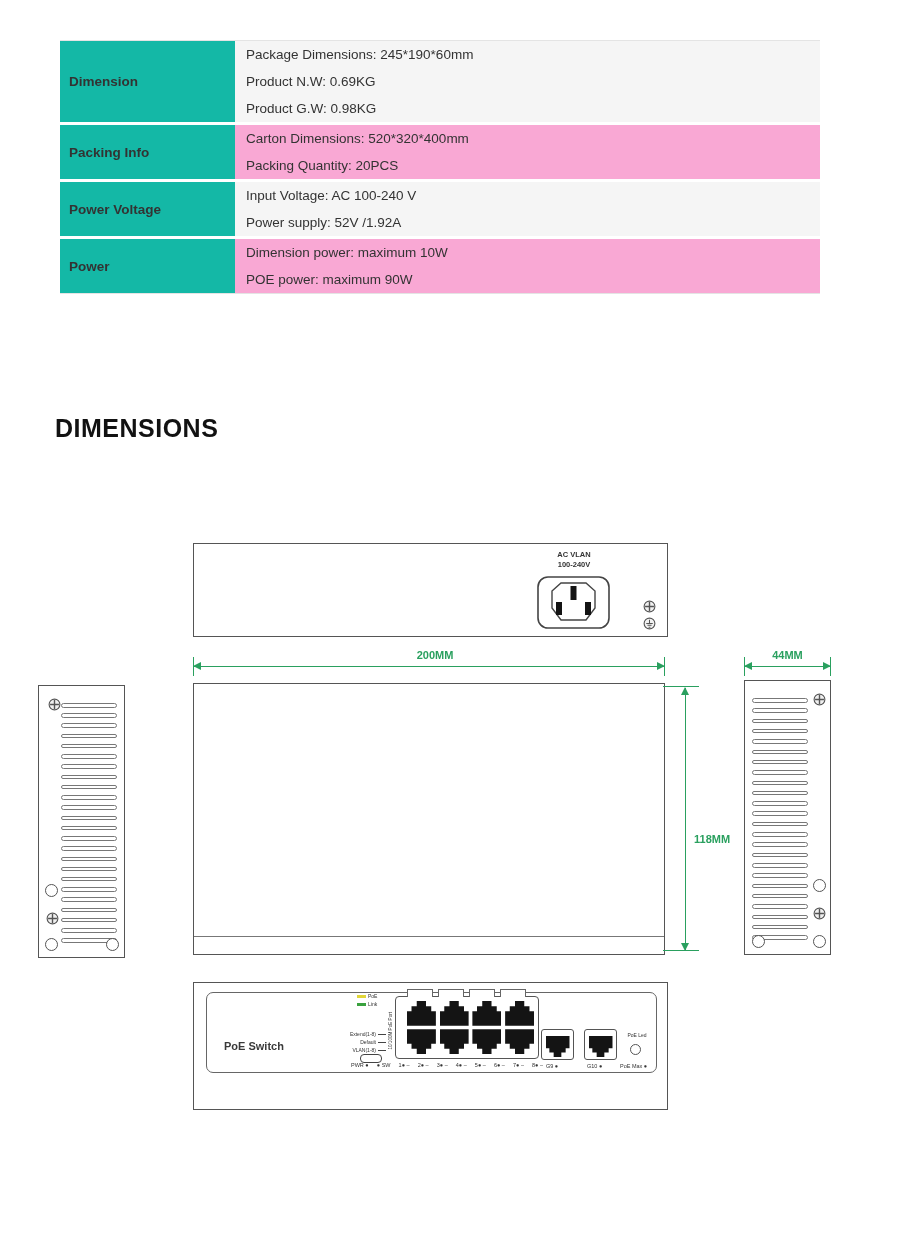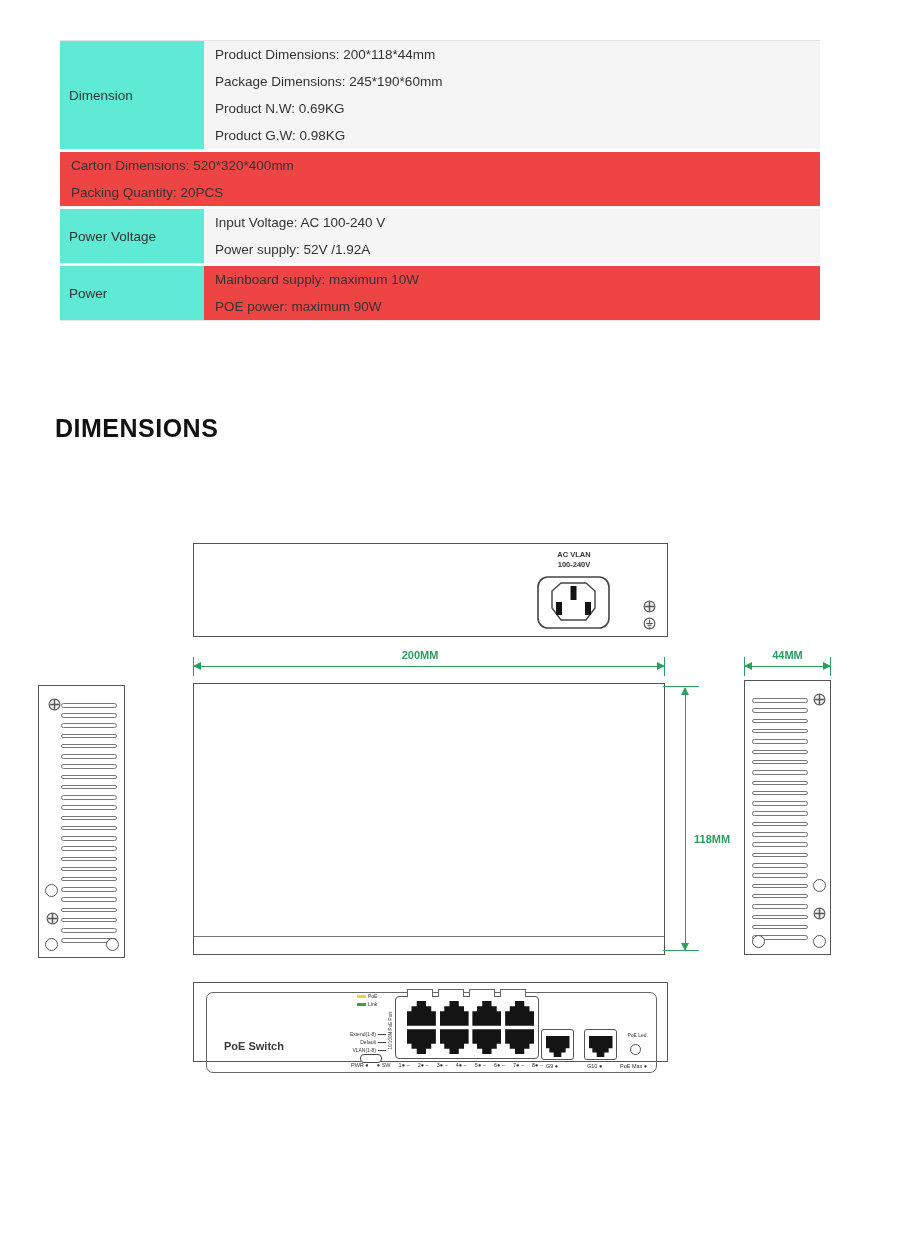--- a/index.html
+++ b/index.html
@@ -3,23 +3,23 @@
 <meta charset="utf-8">
 <style>
   *{box-sizing:border-box;margin:0;padding:0}
   body{margin:0;background:#fff}
   .page{position:relative;width:900px;height:1243px;background:#fff;font-family:"Liberation Sans",sans-serif;overflow:hidden}
 
   
   .spec-table{position:absolute;left:60px;top:40px;width:760px;border-top:1px solid #e4e4e4;border-bottom:1px solid #e4e4e4}
   .spec-row{display:flex;border-bottom:3px solid #fff}
   .spec-row:last-child{border-bottom:none}
-  .spec-label{width:144px;background:#5eead4;display:flex;align-items:center;padding-left:9px;font-weight:normal;font-size:13.5px;color:#333}
+  .spec-label{width:175px;background:#14b8a6;display:flex;align-items:center;padding-left:9px;font-weight:bold;font-size:13.5px;color:#333}
   .spec-lines{flex:1;background:#f5f5f5;padding-left:11px}
-  .spec-row.alt .spec-lines{background:#ef4444}
+  .spec-row.alt .spec-lines{background:#f9a8d4}
   .spec-line{line-height:27px;font-size:13.5px;color:#333}
 
   
   .section-title{position:absolute;left:55px;top:414px;font-size:25px;font-weight:800;color:#121212;letter-spacing:.5px}
 
   
   .outline{position:absolute;background:#fff;border:1.4px solid #555}
   .side-view{position:absolute;background:#fff;border:1.2px solid #555}
   .vents{position:absolute;display:flex;flex-direction:column;justify-content:space-between}
   .vent{height:4.5px;border:1px solid #777;border-radius:3px}
@@ -74,43 +74,43 @@
 </style>
 </head>
 <body>
 
 <div class="page">
 
   <div class="spec-table">
       <div class="spec-row">
         <div class="spec-label">Dimension</div>
         <div class="spec-lines">
-          <div class="spec-line">Product Dimensions: 200*118*44mm</div>
           <div class="spec-line">Package Dimensions: 245*190*60mm</div>
           <div class="spec-line">Product N.W: 0.69KG</div>
           <div class="spec-line">Product G.W: 0.98KG</div>
         </div>
       </div>
       <div class="spec-row alt">
+        <div class="spec-label">Packing Info</div>
         <div class="spec-lines">
           <div class="spec-line">Carton Dimensions: 520*320*400mm</div>
           <div class="spec-line">Packing Quantity: 20PCS</div>
         </div>
       </div>
       <div class="spec-row">
         <div class="spec-label">Power Voltage</div>
         <div class="spec-lines">
           <div class="spec-line">Input Voltage: AC 100-240 V</div>
           <div class="spec-line">Power supply: 52V /1.92A</div>
         </div>
       </div>
       <div class="spec-row alt">
         <div class="spec-label">Power</div>
         <div class="spec-lines">
-          <div class="spec-line">Mainboard supply: maximum 10W</div>
+          <div class="spec-line">Dimension power: maximum 10W</div>
           <div class="spec-line">POE power: maximum 90W</div>
         </div>
       </div>
     </div>
 
   <div class="section-title">DIMENSIONS</div>
 
   <div class="outline" style="left:193px;top:543px;width:475px;height:94px">
     <div class="ac-label">
       <div>AC VLAN</div>
@@ -130,21 +130,21 @@
           <path d="M7 2.2 V11.8 M2.2 7 H11.8" stroke="#555" stroke-width="1.5"></path>
         </svg></div>
     <div class="ground">
       <svg width="13" height="13" viewBox="0 0 14 14">
         <circle cx="7" cy="7" r="5.8" fill="#f2f2f2" stroke="#555" stroke-width="1.2"></circle>
         <path d="M7 3 V7 M3.5 7 H10.5 M4.8 9 H9.2 M6 11 H8" stroke="#555" stroke-width="1.1" fill="none"></path>
       </svg>
     </div>
   </div>
 
-  <div class="dim dim-label" style="left:184px;top:649px;width:472px">200MM</div>
+  <div class="dim dim-label" style="left:199px;top:649px;width:472px">200MM</div>
   <div class="harrow" style="left:193px;top:662px;width:472px">
     <div class="tl"></div>
       <div class="tr"></div>
       <div class="ln"></div>
       <div class="al"></div>
       <div class="ar"></div>
   </div>
 
   <div class="dim dim-label" style="left:744px;top:649px;width:87px">44MM</div>
   <div class="harrow" style="left:744px;top:662px;width:87px">
@@ -241,21 +241,21 @@
       </div>
     <div class="hole" style="left:68px;top:198px"></div>
     <div class="screw" style="left:68px;top:226px"><svg width="13" height="13" viewBox="0 0 14 14">
           <circle cx="7" cy="7" r="5.8" fill="#f0f0f0" stroke="#555" stroke-width="1.2"></circle>
           <path d="M7 2.2 V11.8 M2.2 7 H11.8" stroke="#555" stroke-width="1.5"></path>
         </svg></div>
     <div class="hole" style="left:7px;top:254px"></div>
     <div class="hole" style="left:68px;top:254px"></div>
   </div>
 
-  <div class="outline" style="left:193px;top:982px;width:475px;height:80px">
+  <div class="outline" style="left:193px;top:982px;width:475px;height:128px">
     <div class="front-panel"></div>
     <div class="product-label">PoE Switch</div>
 
     <div class="legend">
       <div class="legend-row">
         <span class="swatch" style="background:#e2d639"></span>
         <span>PoE</span>
       </div>
       <div class="legend-row">
         <span class="swatch" style="background:#3aa23f"></span>

